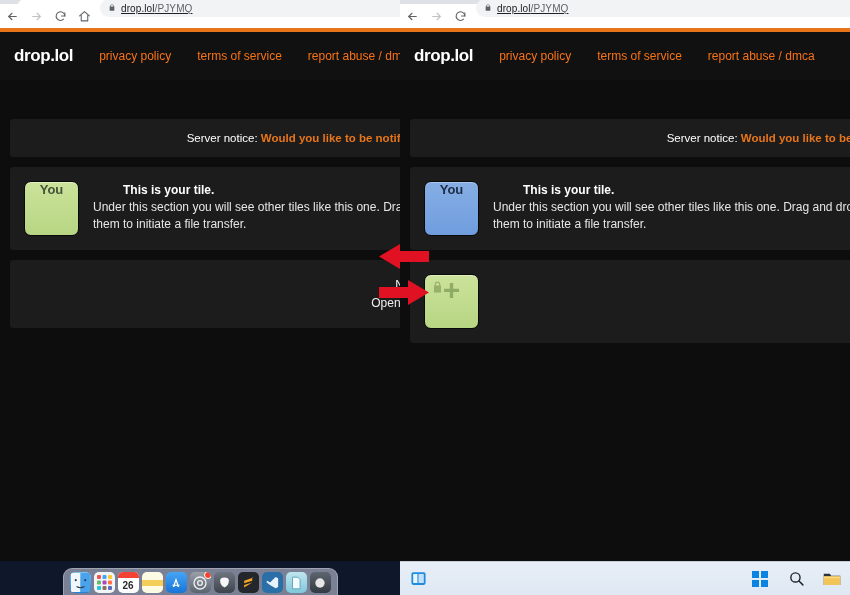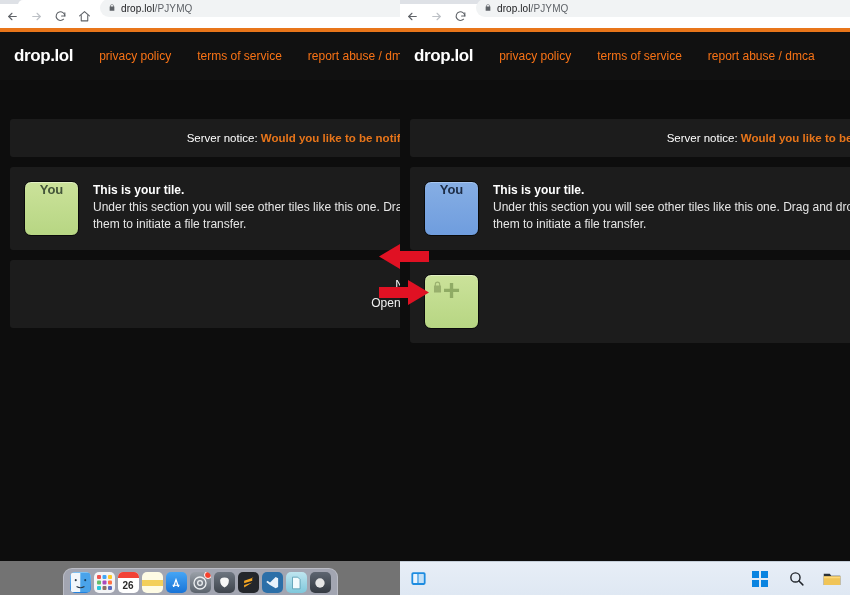--- a/index.html
+++ b/index.html
@@ -25,21 +25,21 @@
       width:170px; height:5px; background:#fff; border-radius:6px 6px 0 0; }
   .chrome-bar{ position:absolute; left:0; right:0; top:4px; height:24px; background:#fff;
       display:flex; align-items:center; }
   .pane-right .chrome-bar{ background:#fff; }
   .nav-btn{ width:24px; height:24px; display:flex; align-items:center; justify-content:center;
       color:#5f6368; font-size:13px; line-height:1; flex:0 0 auto; }
   .nav-btn.dim{ color:#bdc1c6; }
   .nav-btn svg{ display:block; }
   .omnibox{ flex:1 1 auto; height:18px; margin:0 10px 16px 4px; background:#f1f3f4;
       border-radius:9px; display:flex; align-items:center; padding:0 8px; gap:5px;
-      font-size:10px; color:#202124; overflow:hidden; white-space:nowrap; }
+      font-size:10px; color:#202124; overflow:hidden; white-space:nowrap;text-decoration:underline; }
   .omnibox .lock{ flex:0 0 auto; }
   .url{ font-size:10px; letter-spacing:.1px; }
   .url .host{ color:#202124; }
   .url .path{ color:#5f6368; }
 
   
   .site{ position:absolute; top:28px; left:0; right:0; bottom:0; background:#0d0d0d; }
   .orange-rule{ height:4px; background:#e8751a; }
   .site-header{ display:flex; align-items:center; gap:26px; padding:14px 0 14px 14px;
       background:#111; }
@@ -61,35 +61,35 @@
       border:1px solid #0a0a0a; display:flex; align-items:flex-start; justify-content:center;
       font-size:13px; font-weight:bold; }
   .tile.green{ background:linear-gradient(#cbe29a,#b7d683); color:#44563a;
       box-shadow:inset 0 1px 0 #e2efc4; }
   .tile.blue{ background:linear-gradient(#86aee4,#6f9dde); color:#1d2d47;
       box-shadow:inset 0 1px 0 #a8c6ef; }
   .tile .lock{ position:absolute; top:5px; left:6px; opacity:.42; }
   .tile .plus{ font-size:30px; font-weight:bold; color:#7e9a55; opacity:.75; line-height:1; }
 
   .tile-text{ padding-top:2px; }
-  .tile-title{ font-size:12px; font-weight:bold; color:#fff; margin-bottom:2px; }
+  .tile-title{ font-size:12px; font-weight:bold; color:#fff; margin-bottom:2px;margin-left:30px; }
   .tile-body{ font-size:12px; color:#e6e6e6; line-height:1.45; }
   .pane-left .tile-body{ width:470px; }
   .pane-right .tile-body{ width:470px; }
 
   .empty-panel{ padding:16px 14px; text-align:right; font-size:12px; color:#f0f0f0;
       line-height:1.5; white-space:nowrap; }
 
   
   .arrow{ position:absolute; z-index:40; }
   .arrow svg{ display:block; }
 
   
   .mac-dock-wrap{ position:absolute; left:0; bottom:0; width:400px; height:34px;
-      background:#737373; display:flex; align-items:flex-end; justify-content:center; }
+      background:#0f172a; display:flex; align-items:flex-end; justify-content:center; }
   .mac-dock{ display:flex; align-items:center; gap:3px; padding:3px 6px 2px 6px;
       background:rgba(190,196,214,.62); border-radius:9px 9px 0 0;
       border:1px solid rgba(255,255,255,.28); border-bottom:none; }
   .dock-ico{ width:21px; height:21px; border-radius:5px; position:relative;
       display:flex; align-items:center; justify-content:center; overflow:hidden;
       font-size:8px; font-weight:bold; color:#fff; }
   .badge{ position:absolute; top:-1px; right:-1px; width:8px; height:8px; border-radius:50%;
       background:#f6402c; border:1px solid #fff; }
 
   .win-taskbar{ position:absolute; left:400px; bottom:0; width:450px; height:34px;

